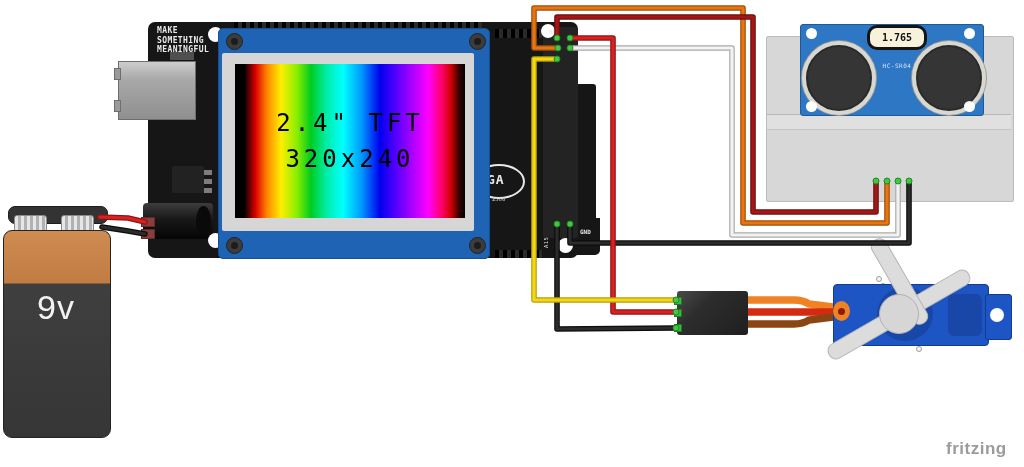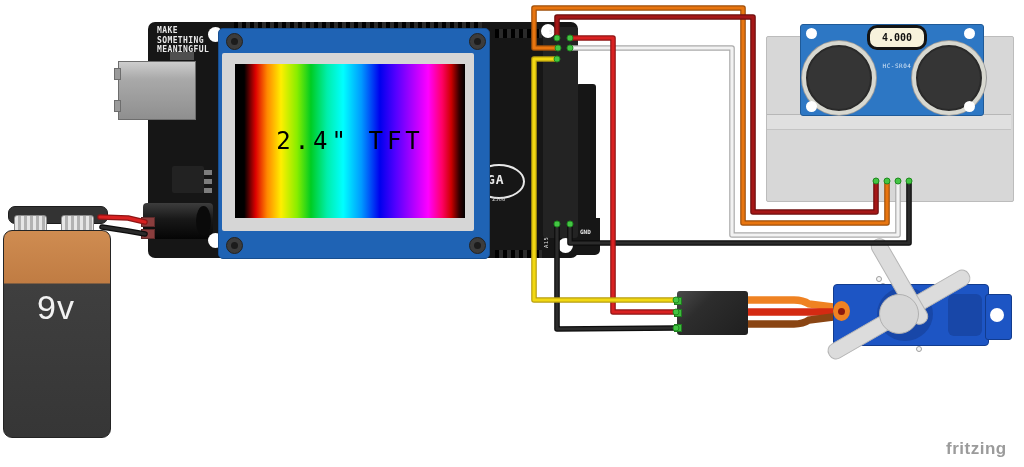--- a/index.html
+++ b/index.html
@@ -303,20 +303,21 @@
         <div class="hdr-num" style="left: 580px; top: 192.84px; position: absolute;">51</div>
         <div class="hdr-num" style="left: 580px; top: 203.4px; position: absolute;">53</div>
       </div>
   </div>
 
   <div>
     <div class="abs shield z2"></div>
     <div class="abs bezel z3"></div>
     <div class="abs screen z3">
       <div>2.4" TFT</div>
+      <div>320x240</div>
     </div>
     <div class="abs screw z3" style="left:226px;top:33px;">
         <i></i>
       </div>
     <div class="abs screw z3" style="left:469px;top:33px;">
         <i></i>
       </div>
     <div class="abs screw z3" style="left:226px;top:237px;">
         <i></i>
       </div>
@@ -658,21 +659,21 @@
     <div id="sensor-legs" class="z2">
         <div class="leg" style="left: 874.2px; position: absolute;"></div>
         <div class="leg" style="left: 885.35px; position: absolute;"></div>
         <div class="leg" style="left: 896.5px; position: absolute;"></div>
         <div class="leg" style="left: 907.65px; position: absolute;"></div>
       </div>
     <div class="abs sonar z3"></div>
     <div class="abs transducer z3" style="left:802px;"></div>
     <div class="abs transducer z3" style="left:912px;"></div>
     <div class="abs crystal z3">
-        <span>4.000</span>
+        <span>1.765</span>
       </div>
     <div class="abs sonar-name z3">HC-SR04</div>
     <div class="abs mount z3" style="left:806px;top:28px;width:11px;height:11px;"></div>
     <div class="abs mount z3" style="left:964px;top:28px;width:11px;height:11px;"></div>
     <div class="abs mount z3" style="left:806px;top:101px;width:11px;height:11px;"></div>
     <div class="abs mount z3" style="left:964px;top:101px;width:11px;height:11px;"></div>
     <div id="sensor-pins" class="z3">
         <div class="sonar-pad" style="left: 872.7px; position: absolute;"></div>
         <div class="sonar-pin-lab" style="left: 873.2px; top: 82px; height: 21px; position: absolute;">VCC</div>
         <div class="sonar-pad" style="left: 883.85px; position: absolute;"></div>

